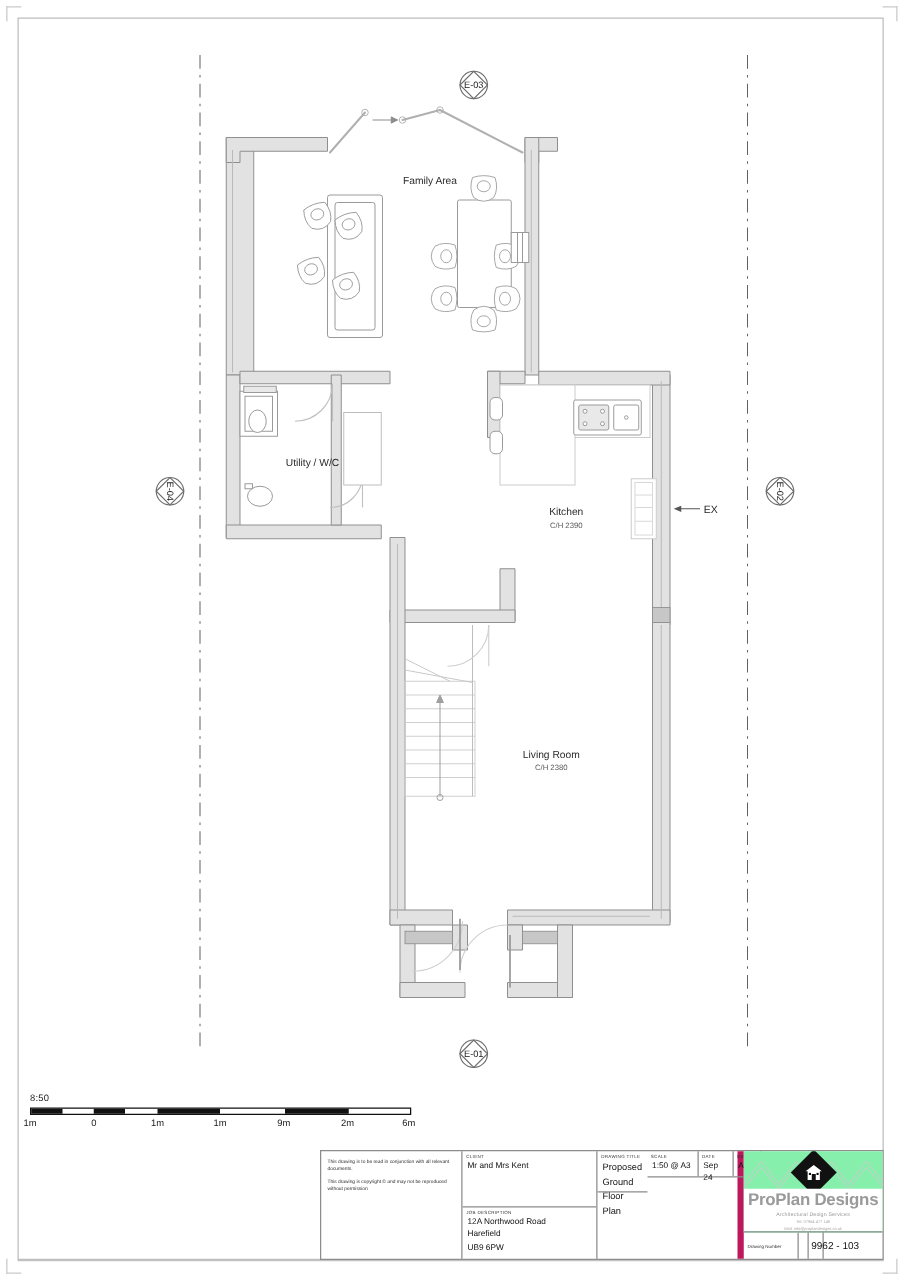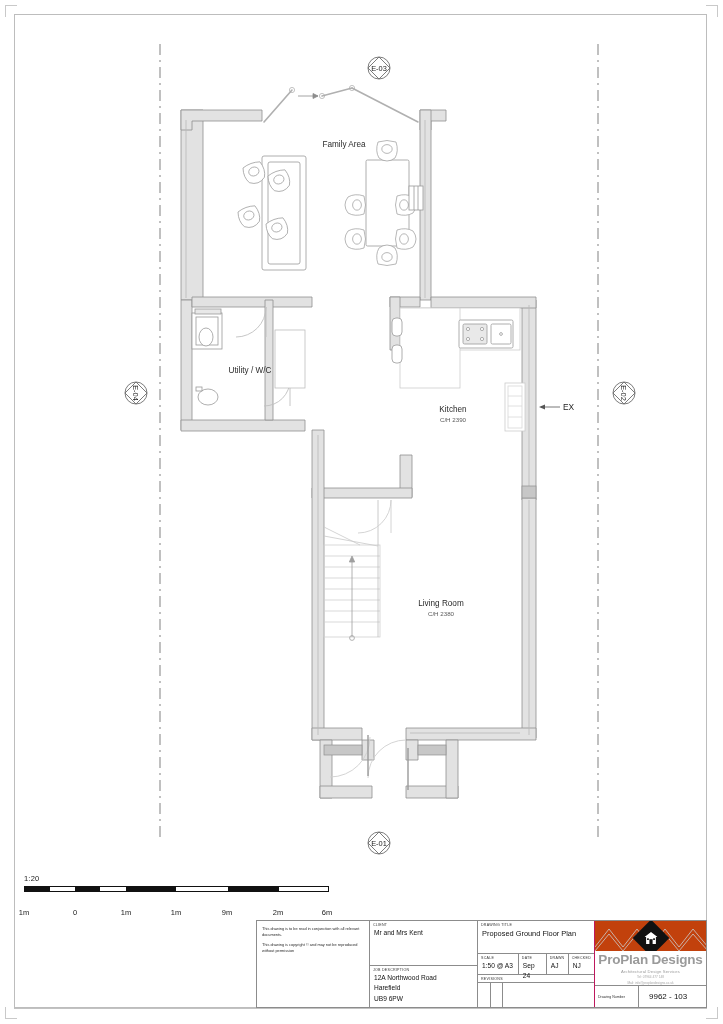--- a/index.html
+++ b/index.html
@@ -74,21 +74,21 @@
   }
   .seg {
     position: absolute;
     top: 0; bottom: 0;
     background: #111;
   }
   .scalebar-labels {
     position: relative;
     height: 12px;
     width: 305px;
-    margin-top: 16px;
+    margin-top: 2px;
   }
   .scalebar-labels span {
     position: absolute;
     font-size: 7.5px;
     color: #1a1a1a;
     transform: translateX(-50%);
     white-space: nowrap;
   }
 
   
@@ -135,23 +135,22 @@
     width: 108px;
     border-right: 1px solid #8c8c8c;
     display: flex;
     flex-direction: column;
   }
   .tb-client-top { height: 44px; border-bottom: 1px solid #8c8c8c; }
   .tb-client-bot { flex: 1; }
 
   .tb-col-title {
     width: 117px;
-    border-right: 1px solid #be185d;
-    display: flex;
-    flex-direction: column;
+    border-right: 5px solid #be185d;
+    display: flex;
   }
   .tb-title-top { height: 32px; border-bottom: 1px solid #8c8c8c; }
   .tb-meta-row {
     display: flex;
     height: 20px;
     border-bottom: 1px solid #8c8c8c;
   }
   .tb-meta-cell { border-right: 1px solid #8c8c8c; box-sizing: border-box; }
   .tb-meta-cell:last-child { border-right: none; }
   .m-scale { width: 41px; }
@@ -169,21 +168,21 @@
   .rev-d2 { left: 24px; }
   .tb-rev-head { border-bottom: 1px solid #8c8c8c; height: 7px; }
 
   .tb-col-logo {
     flex: 1;
     display: flex;
     flex-direction: column;
   }
   .logo-box {
     height: 64px;
-    background: #c2410c;
+    background: #86efac;
     position: relative;
     overflow: hidden;
     border-bottom: 1px solid #8c8c8c;
   }
   .logo-roofline {
     position: absolute;
     left: 0; top: 0; right: 0; height: 30px;
   }
   .logo-badge {
     position: absolute;
@@ -535,21 +534,21 @@
           <g transform="rotate(90)">
             <text x="0" y="2.6" text-anchor="middle" font-size="7.4" fill="#222" font-family="Liberation Sans, sans-serif">E-02</text>
           </g>
         </g>
       </g>
 
     </svg>
   </div>
 
   <div class="scalebar-wrap">
-    <div class="scalebar-ratio">1:20</div>
+    <div class="scalebar-ratio">8:50</div>
     <div class="scalebar-track">
       <div class="seg" style="left:0px;   width:25px;"></div>
       <div class="seg" style="left:50px;  width:25px;"></div>
       <div class="seg" style="left:101px; width:50px;"></div>
       <div class="seg" style="left:203px; width:51px;"></div>
     </div>
     <div class="scalebar-labels">
       <span style="left:0px">1m</span>
       <span style="left:51px">0</span>
       <span style="left:102px">1m</span>

